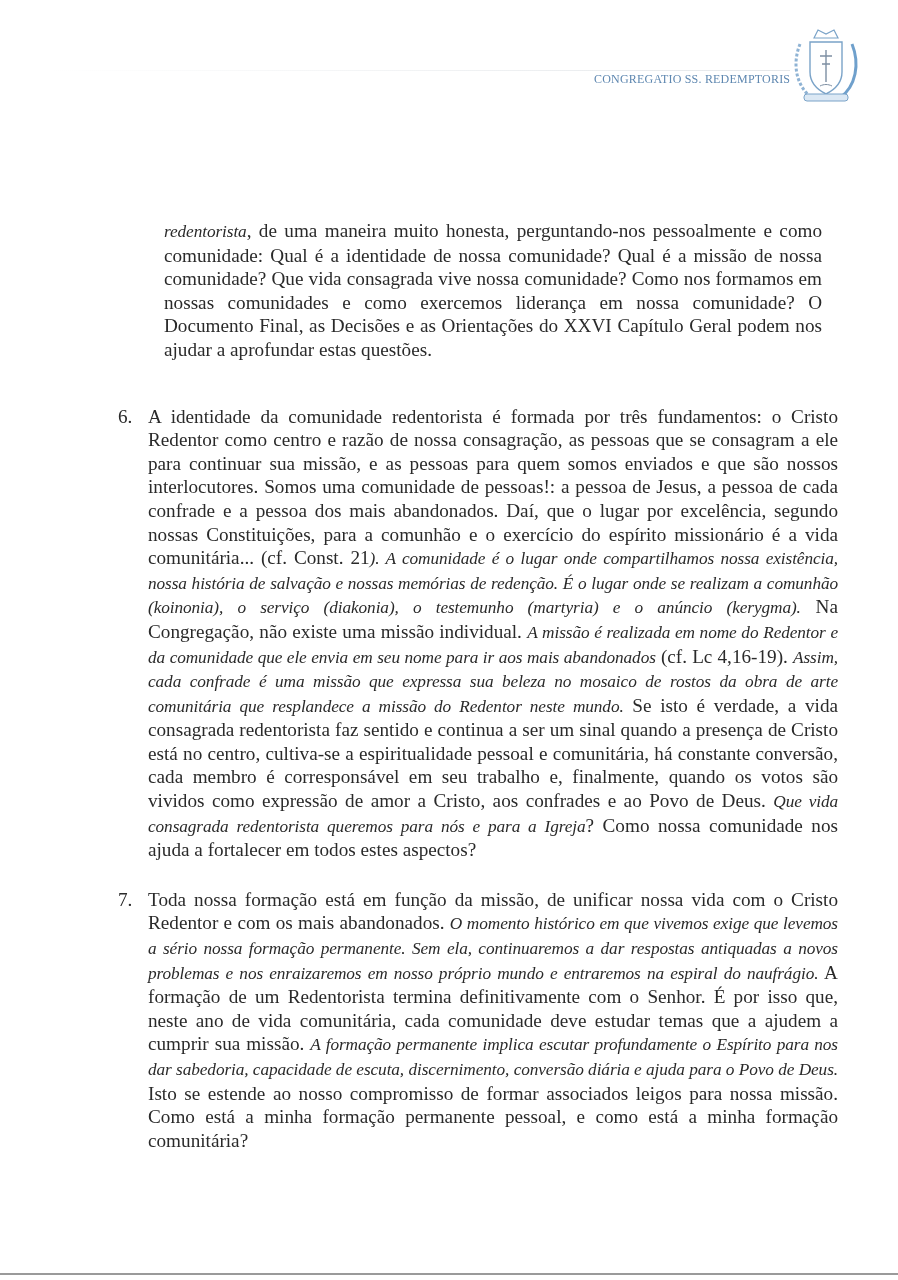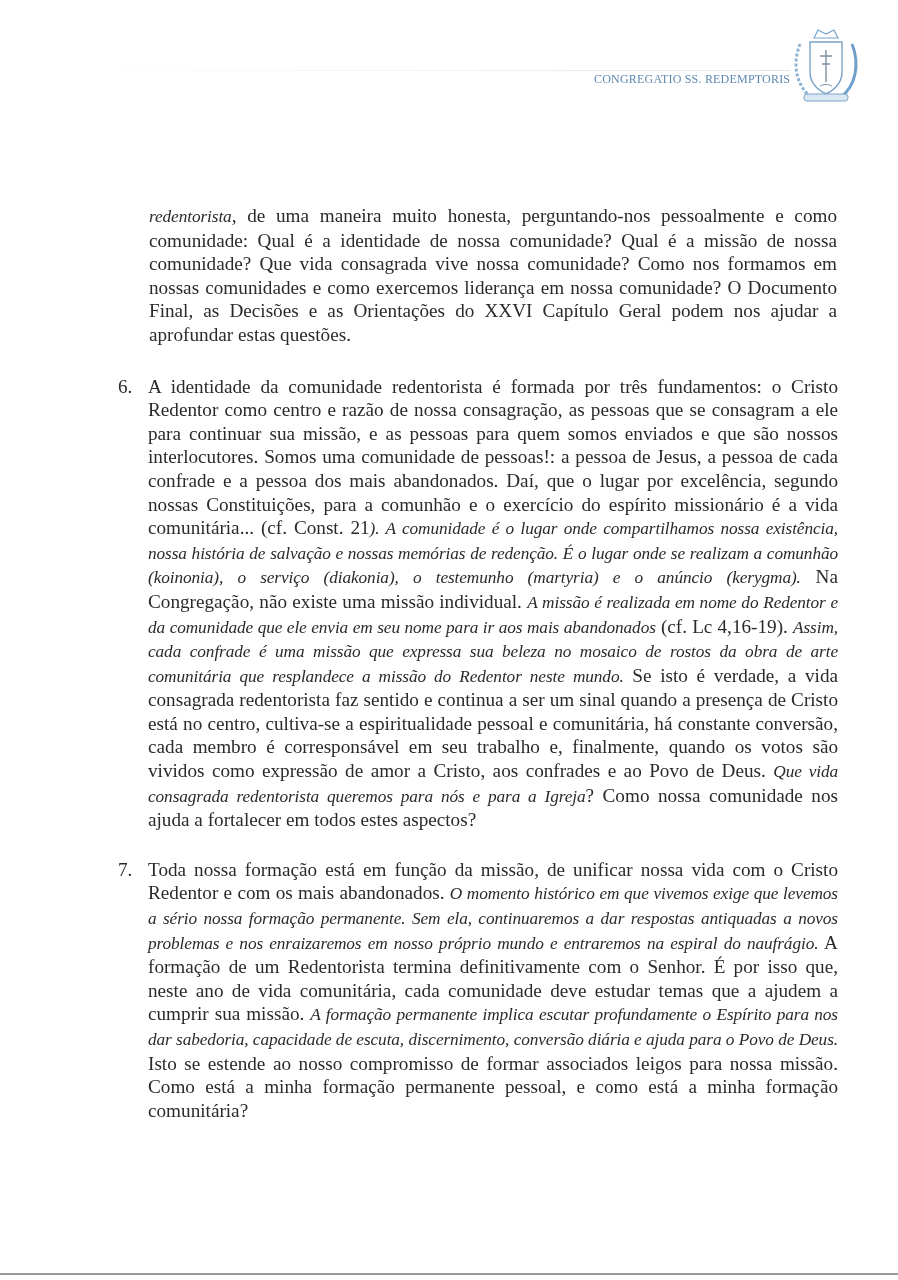--- a/index.html
+++ b/index.html
@@ -4,21 +4,21 @@
 <style>
   html, body { margin: 0; padding: 0; background: #ffffff; }
   body { width: 898px; height: 1280px; position: relative; overflow: hidden;
          font-family: "Liberation Serif", "DejaVu Serif", serif; color: #2a2a2a; }
   .header-line { position: absolute; left: 50px; top: 70px; width: 740px; height: 1px;
                  background: linear-gradient(to right, rgba(200,205,210,0), rgba(210,215,220,0.6)); }
   .org-name { position: absolute; left: 594px; top: 72px; font-family: Liberation Serif, serif;
               font-size: 12px; letter-spacing: 0.2px; color: #5e87b0; }
   .crest { position: absolute; left: 790px; top: 24px; width: 72px; height: 82px; }
   .content { position: absolute; left: 148px; top: 203px; width: 690px; font-size: 19.2px; line-height: 23.6px; }
-  .para { text-align: justify; margin: 1px; }
+  .para { text-align: justify; margin: 16px; }
   .item { position: relative; margin: 0; text-align: justify; }
   .num { position: absolute; left: -30px; top: 0; }
   .gap { height: 27px; }
   .gap2 { height: 26px; }
   i, .it { font-style: italic; font-size: 17.3px; letter-spacing: -0.1px; }
   .bottom-rule { position: absolute; left: 0; top: 1273px; width: 898px; height: 2px; background: #9a9a9a; }
 </style>
 </head>
 <body>
 

